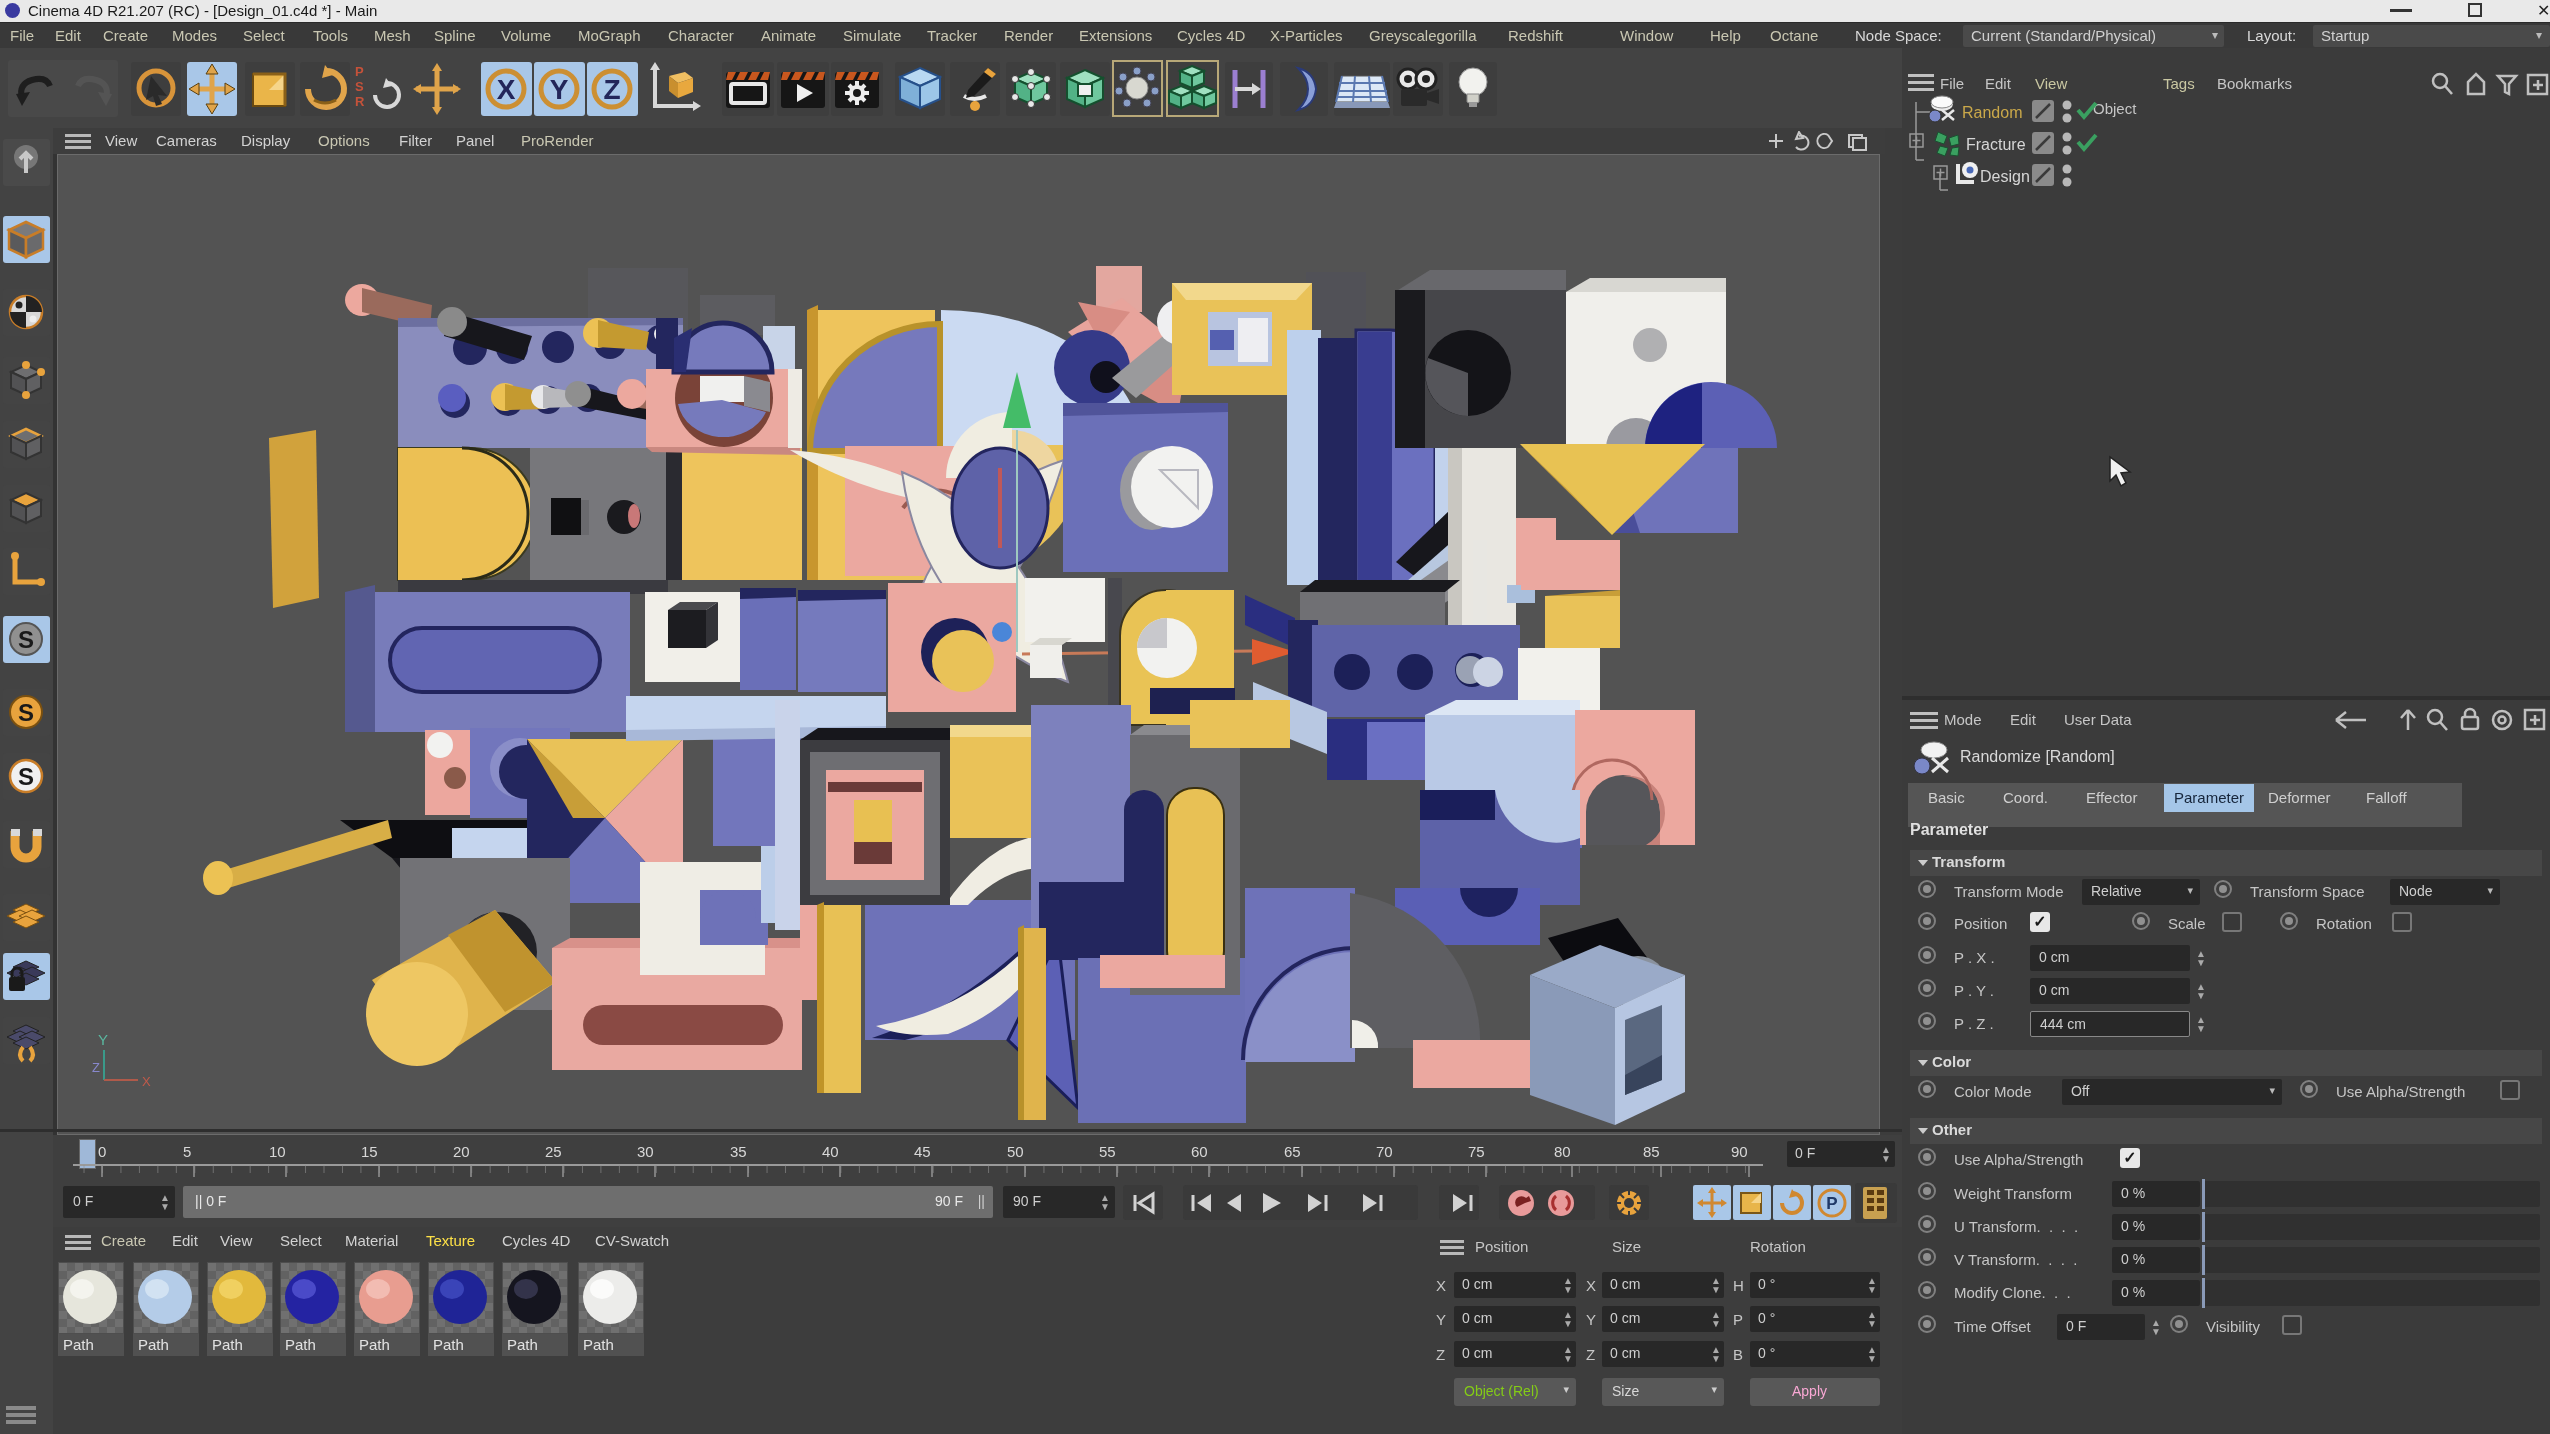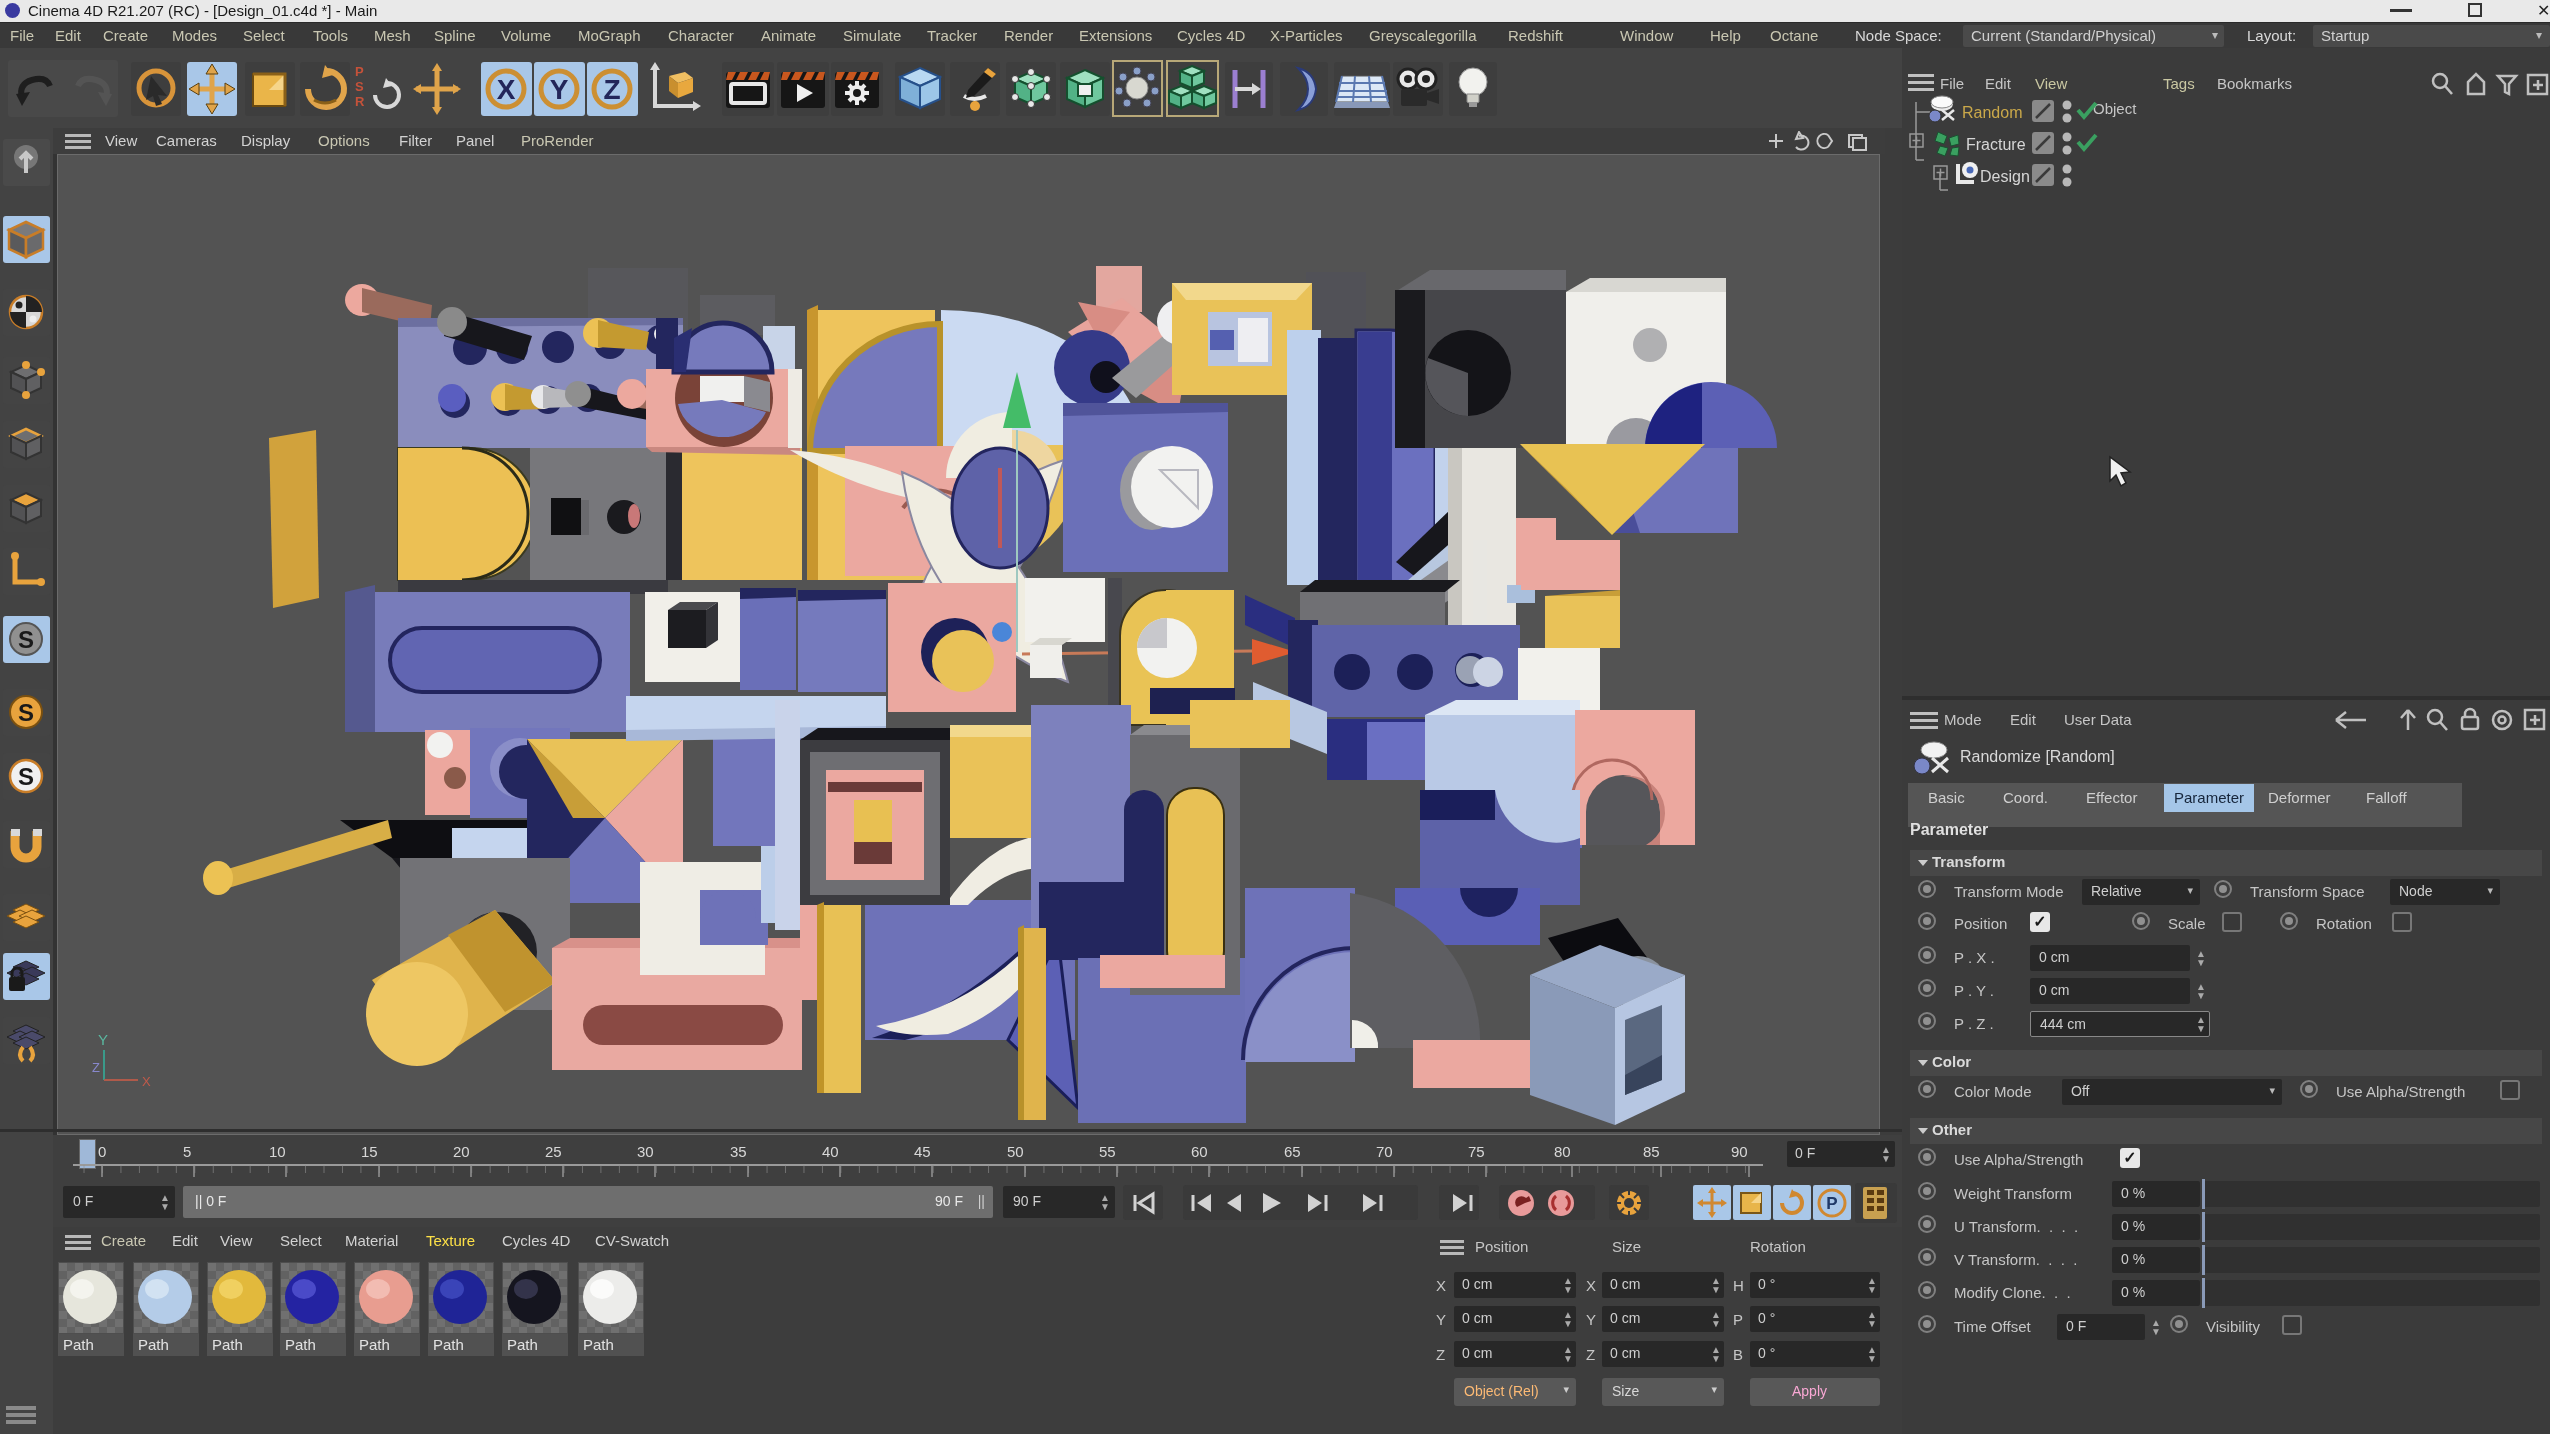--- a/index.html
+++ b/index.html
@@ -1020,21 +1020,21 @@
   <div class="abs field" style="left:172px;top:111px;width:122px;height:26px;">
       <span class="abs" style="left:8px;top:4px;">0 cm</span>
       <span class="spin" style="right:3px;top:4px;">▲<br>▼</span>
     </div>
   <span class="lbl" style="left:303px;top:116px;">B</span>
   <div class="abs field" style="left:320px;top:111px;width:130px;height:26px;">
       <span class="abs" style="left:8px;top:4px;">0 °</span>
       <span class="spin" style="right:3px;top:4px;">▲<br>▼</span>
     </div>
   <div class="abs" style="left:24px;top:148px;width:122px;height:28px;background:#585858;border-radius:3px;">
-      <span class="abs" style="left:10px;top:5px;font-size:14px;color:#fdba74;">Object (Rel)</span>
+      <span class="abs" style="left:10px;top:5px;font-size:14px;color:#84cc16;">Object (Rel)</span>
       <span class="abs" style="right:7px;top:5px;color:#ccc;font-size:11px;">▾</span>
     </div>
   <div class="abs" style="left:172px;top:148px;width:122px;height:28px;background:#585858;border-radius:3px;">
       <span class="abs" style="left:10px;top:5px;font-size:14px;color:#d8d8d8;">Size</span>
       <span class="abs" style="right:7px;top:5px;color:#ccc;font-size:11px;">▾</span>
     </div>
   <div class="abs" style="left:320px;top:148px;width:130px;height:28px;background:#585858;border-radius:3px;text-align:center;">
       <span class="abs" style="left:42px;top:5px;font-size:14px;color:#f9a8d4;">Apply</span>
     </div>
 </div>
@@ -1183,21 +1183,21 @@
 
   <div class="radio" style="left:16px;top:931px;"></div>
   <span class="lbl" style="left:52px;top:934px;text-align:right;">P . Y .</span>
   <div class="abs field" style="left:128px;top:930px;width:160px;height:26px;">
       <span class="abs" style="left:9px;top:4px;">0 cm</span>
     </div>
   <span class="spin" style="left:294px;top:934px;">▲<br>▼</span>
 
   <div class="radio" style="left:16px;top:964px;"></div>
   <span class="lbl" style="left:52px;top:967px;">P . Z .</span>
-  <div class="abs field" style="left:128px;top:963px;width:180px;height:26px;border:1px solid #888;">
+  <div class="abs field" style="left:128px;top:963px;width:160px;height:26px;border:1px solid #888;">
       <span class="abs" style="left:9px;top:4px;">444 cm</span>
     </div>
   <span class="spin" style="left:294px;top:967px;">▲<br>▼</span>
   <div class="grphdr" style="top:1002px;">Color</div>
 
   <div class="radio" style="left:16px;top:1032px;"></div>
   <span class="lbl" style="left:52px;top:1035px;">Color Mode</span>
   <div class="abs field" style="left:160px;top:1031px;width:220px;height:26px;">
       <span class="abs" style="left:9px;top:4px;">Off</span>
       <span class="abs" style="right:7px;top:5px;font-size:11px;color:#bbb;">▾</span>

